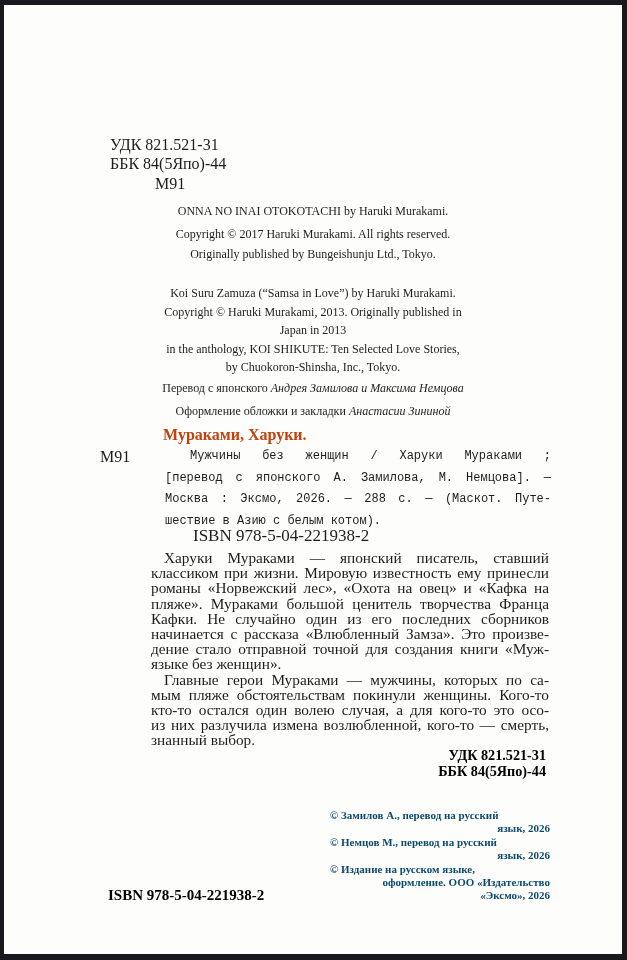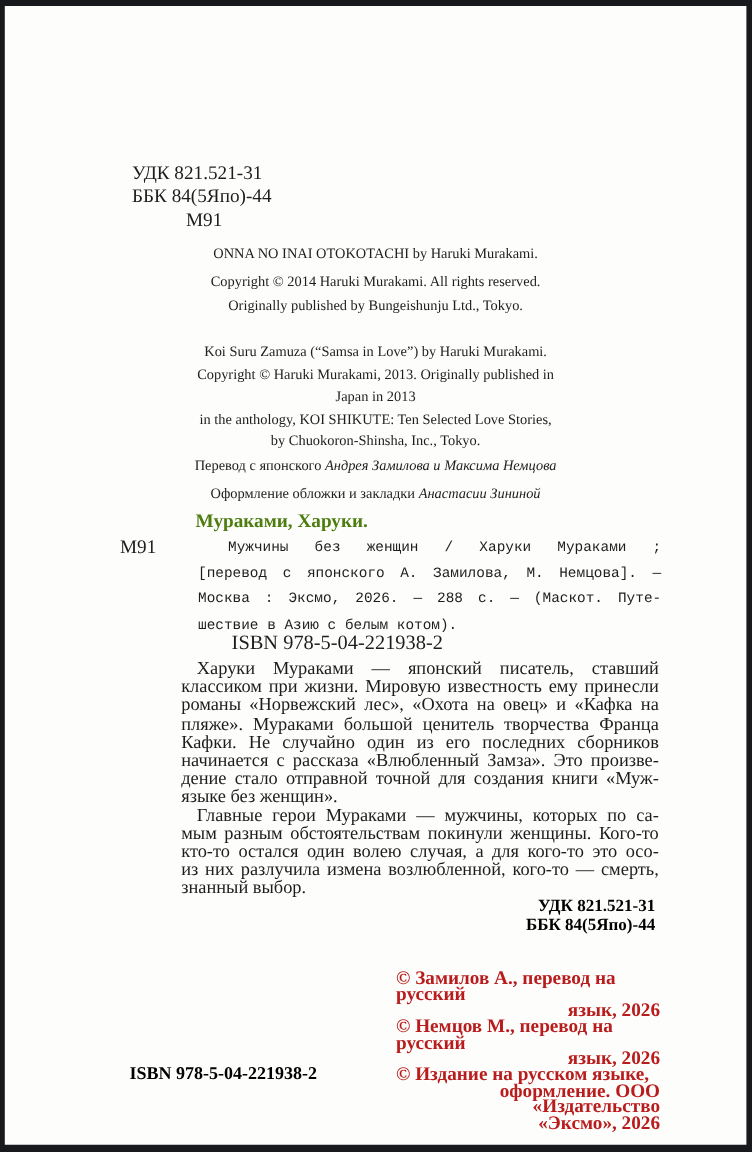--- a/index.html
+++ b/index.html
@@ -23,52 +23,52 @@
   .center-block { left:0; right:0; text-align:center; font-size:12px; }
   .eng1 { top:157px; }
   .eng1 .l0 { margin-bottom:2px; }
   .eng1 div { line-height:20.5px; }
   .eng2 { top:240px; }
   .eng2 div { line-height:18.6px; }
   .credits { top:333px; }
   .credits div { line-height:23px; }
   .credits i { font-style:italic; }
   
-  .cat-header { left:159px; top:382px; font-size:16px; font-weight:bold; color:#4d7c0f; }
+  .cat-header { left:159px; top:382px; font-size:16px; font-weight:bold; color:#c2410c; }
   .cat-code { left:96px; top:402px; font-size:16px; line-height:21.5px; }
   .cat-lines { left:161px; top:402px; width:386px; font-size:12px; line-height:21.5px;font-family:Liberation Mono, monospace; }
   .jline { text-align:justify; text-align-last:justify; }
   .cat-lines .fl { text-indent:25px; }
   .isbn-center { left:189px; top:482px; font-size:17px; }
   
   .annotation { left:147px; top:506px; width:398px; font-size:15.3px; line-height:15.2px; }
   .annotation .fl { text-indent:13px; }
   .annotation .lastline { text-align:left; text-align-last:left; }
   
   .bottom-codes { right:76px; top:704px; text-align:right; font-size:14.2px; line-height:15.6px; font-weight:bold; color:#000; }
   
-  .copyright { left:326px; top:765px; width:220px; font-size:16px; line-height:13.4px; font-weight:bold; color:#b91c1c; }
+  .copyright { left:326px; top:765px; width:220px; font-size:11px; line-height:13.4px; font-weight:bold; color:#0c4a6e; }
   .copyright .cont { padding-left:18px;text-align:right; }
   
   .isbn-bottom { left:104px; top:843px; font-size:15px; font-weight:bold; color:#000; }
 </style>
 </head>
 <body>
 
 <div class="page">
 
   <div class="abs top-codes">
     <div>УДК 821.521-31</div>
     <div>ББК 84(5Япо)-44</div>
     <div class="mcode">М91</div>
   </div>
 
   <div class="abs center-block eng1">
     <div class="l0">ONNA NO INAI OTOKOTACHI by Haruki Murakami.</div>
-    <div>Copyright © 2014 Haruki Murakami. All rights reserved.</div>
+    <div>Copyright © 2017 Haruki Murakami. All rights reserved.</div>
     <div>Originally published by Bungeishunju Ltd., Tokyo.</div>
   </div>
 
   <div class="abs center-block eng2">
     <div>Koi Suru Zamuza (“Samsa in Love”) by Haruki Murakami.</div>
     <div>Copyright © Haruki Murakami, 2013. Originally published in</div>
     <div>Japan in 2013</div>
     <div>in the anthology, KOI SHIKUTE: Ten Selected Love Stories,</div>
     <div>by Chuokoron-Shinsha, Inc., Tokyo.</div>
   </div>
@@ -95,21 +95,21 @@
       <div class="jline">классиком при жизни. Мировую известность ему принесли</div>
       <div class="jline">романы «Норвежский лес», «Охота на овец» и «Кафка на</div>
       <div class="jline">пляже». Мураками большой ценитель творчества Франца</div>
       <div class="jline">Кафки. Не случайно один из его последних сборников</div>
       <div class="jline">начинается с рассказа «Влюбленный Замза». Это произве-</div>
       <div class="jline">дение стало отправной точной для создания книги «Муж-</div>
       <div class="lastline">языке без женщин».</div>
     </div>
     <div>
       <div class="jline fl">Главные герои Мураками — мужчины, которых по са-</div>
-      <div class="jline">мым разным обстоятельствам покинули женщины. Кого-то</div>
+      <div class="jline">мым пляже обстоятельствам покинули женщины. Кого-то</div>
       <div class="jline">кто-то остался один волею случая, а для кого-то это осо-</div>
       <div class="jline">из них разлучила измена возлюбленной, кого-то — смерть,</div>
       <div class="lastline">знанный выбор.</div>
     </div>
   </div>
 
   <div class="abs bottom-codes">
     <div>УДК 821.521-31</div>
     <div>ББК 84(5Япо)-44</div>
   </div>

